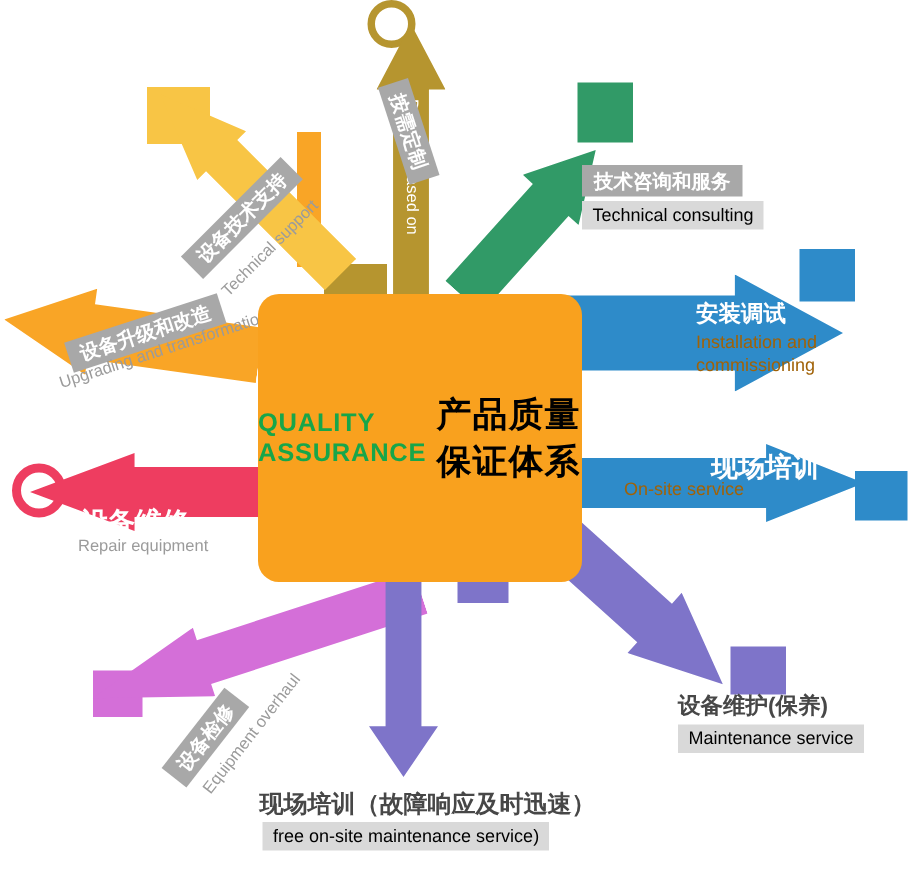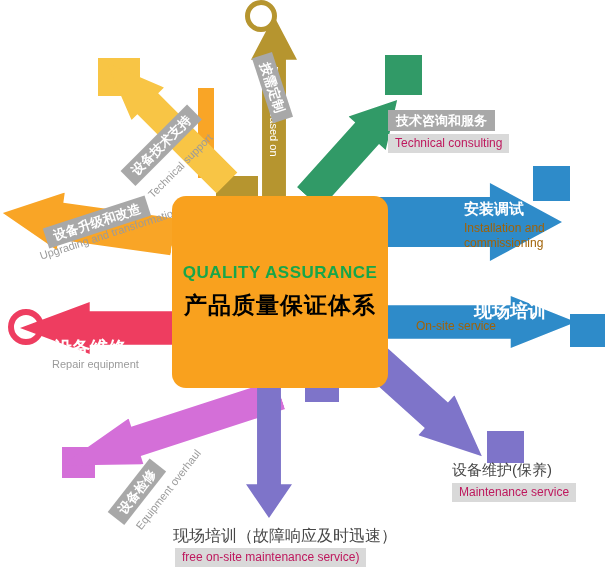--- a/index.html
+++ b/index.html
@@ -8,32 +8,32 @@
     font-family:"Liberation Sans","DejaVu Sans",sans-serif;
   }
   .abs{position:absolute;}
   
   .arrow-r{clip-path:polygon(0 18%,66% 18%,66% 0,100% 50%,66% 100%,66% 82%,0 82%);}
   .arrow-u{clip-path:polygon(50% 0,100% 24%,76% 24%,76% 100%,24% 100%,24% 24%,0 24%);}
   .arrow-d{clip-path:polygon(24% 0,76% 0,76% 74%,100% 74%,50% 100%,0 74%,24% 74%);}
   
   .rbar{background:#A8A8A8;color:#fff;font-weight:700;font-size:13px;line-height:21px;
         text-align:center;white-space:nowrap;padding:0 8px;}
-  .litebar{background:#D9D9D9;color:#be185d;font-size:12px;line-height:15px;padding:2px 7px;white-space:nowrap;}
-  .zh-dark{color:#474747;font-weight:400;font-size:16px;white-space:nowrap;}
+  .litebar{background:#D9D9D9;color:#000000;font-size:12px;line-height:15px;padding:2px 7px;white-space:nowrap;}
+  .zh-dark{color:#474747;font-weight:700;font-size:16px;white-space:nowrap;}
   .zh-white{color:#ffffff;font-weight:700;font-size:18px;white-space:nowrap;}
   .en-gray{color:#9B9B9B;font-size:11px;white-space:nowrap;}
   .en-onblue{color:#a16207;font-size:12px;white-space:nowrap;}
   .rtext{font-size:11px;color:#9B9B9B;white-space:nowrap;}
   .ring{border-radius:50%;}
   .v-text{writing-mode:vertical-rl;color:#fff;font-size:11px;white-space:nowrap;}
   
   .center-box{
     left:172px;top:196px;width:216px;height:192px;background:#F9A11E;border-radius:14px;
-    display:flex;flex-direction:column;align-items:center;justify-content:center;gap:7px;z-index:20;
+    display:flex;flex-direction:row;align-items:center;justify-content:center;gap:7px;z-index:20;
   }
   .center-en{color:#17A64A;font-weight:700;font-size:17px;letter-spacing:.5px;}
   .center-zh{color:#000;font-weight:700;font-size:23px;letter-spacing:1px;}
 </style>
 </head>
 <body>
 
 <div class="stage">
 
   <div class="abs ring" style="left:245px;top:0;width:22px;height:22px;border:5px solid #B6952F;"></div>

